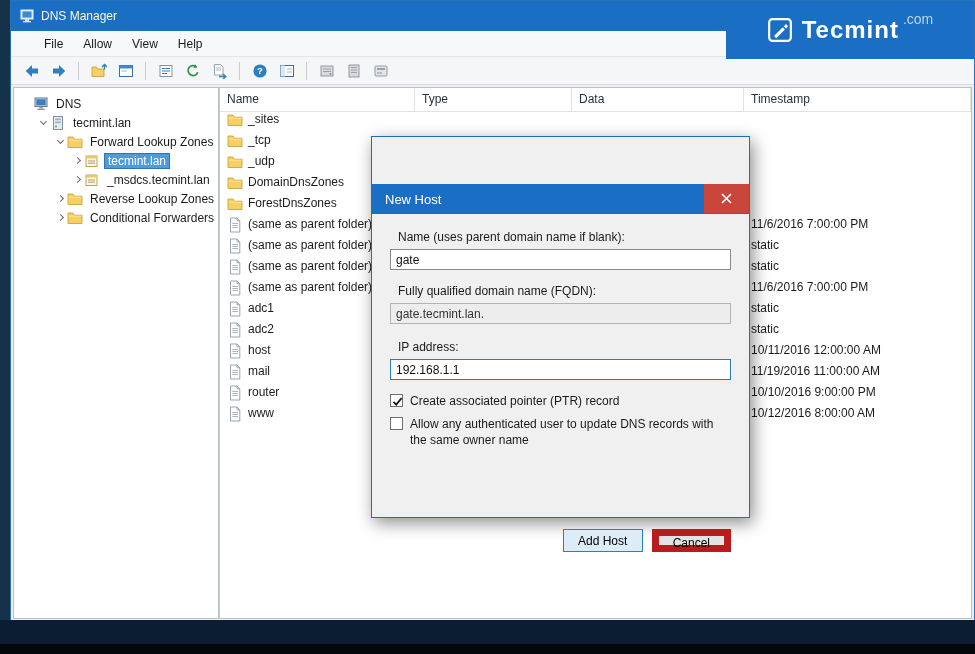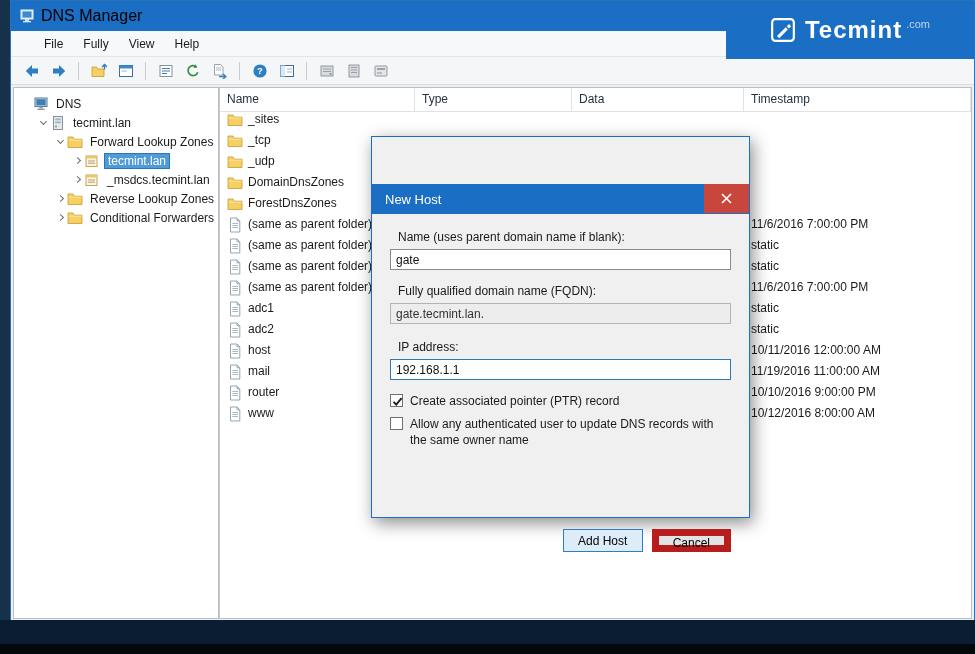--- a/index.html
+++ b/index.html
@@ -6,27 +6,27 @@
   html,body { width:975px; height:654px; overflow:hidden; }
   body { font-family:"Liberation Sans", sans-serif; font-size:12px; background:#15324a; position:relative; color:#1a1a1a; }
 
   
   .strip-a { position:absolute; left:0; right:0; bottom:10px; height:24px; background:#0a1d33; }
   .strip-b { position:absolute; left:0; right:0; bottom:0; height:10px; background:#04070c; }
 
   
   .window { position:absolute; left:10px; top:0; width:965px; height:622px; background:#fff; border:1px solid #2a72b8; }
   .titlebar { height:30px; background:#1a6fc4; display:flex; align-items:center; padding-left:8px; gap:6px; }
-  .title-text { color:#000000; font-size:16px; }
+  .title-text { color:#fef9c3; font-size:12px; }
   .app-icon svg { width:16px; height:16px; display:block; }
 
   .brand { position:absolute; top:0; right:0; width:248px; height:58px; background:#1a6fc4; display:flex; align-items:center; justify-content:center; gap:9px; z-index:5; }
   .brand-icon svg { width:26px; height:26px; display:block; }
   .brand-name { color:#fff; font-size:24px; font-weight:bold; letter-spacing:1px; }
-  .brand-tld { color:#bcd4ea; font-size:11px; align-self:flex-start; margin-top:17px; margin-left:-5px; }
+  .brand-tld { color:#bcd4ea; font-size:14px; align-self:flex-start; margin-top:10px; margin-left:-5px; }
 
   .menubar { height:26px; background:#f7f8f9; border-bottom:1px solid #e3e6e8; display:flex; align-items:center; padding-left:23px; }
   .menu-item { padding:0 10px; height:100%; display:flex; align-items:center; color:#1a1a1a; cursor:default; }
 
   .toolbar { height:28px; background:#f5f6f7; border-bottom:1px solid #d9dcdf; display:flex; align-items:center; padding-left:8px; gap:2px; }
   .tb-btn { width:25px; height:22px; display:flex; align-items:center; justify-content:center; }
   .tb-btn svg { width:16px; height:16px; display:block; }
   .tb-sep { width:1px; height:18px; background:#c9cdd1; margin:0 5px; }
 
   .main { position:absolute; top:84px; left:0; right:0; bottom:0; background:#f0f0f0; padding:2px; display:flex; }
@@ -99,21 +99,21 @@
           <path d="M6.5 17.5 L14.5 9.5 L16.5 11.5 L8.5 19.5 Z" fill="#ffffff"></path>
           <path d="M15.5 8.5 L17.5 6.5 L19.5 8.5 L17.5 10.5 Z" fill="#ffffff"></path>
         </svg>
     </span>
     <span class="brand-name">Tecmint</span>
     <span class="brand-tld">.com</span>
   </div>
 
   <div class="menubar" id="menubar">
       <div class="menu-item">File</div>
-      <div class="menu-item">Fully</div>
+      <div class="menu-item">Allow</div>
       <div class="menu-item">View</div>
       <div class="menu-item">Help</div>
     </div>
 
   <div class="toolbar" id="toolbar">
       <div class="tb-btn">
         <svg viewBox="0 0 16 16">
           <path d="M8 2 L1.8 8 L8 14 L8 10.6 L14 10.6 L14 5.4 L8 5.4 Z" fill="#2e7fc2"></path>
         </svg>
       </div>

